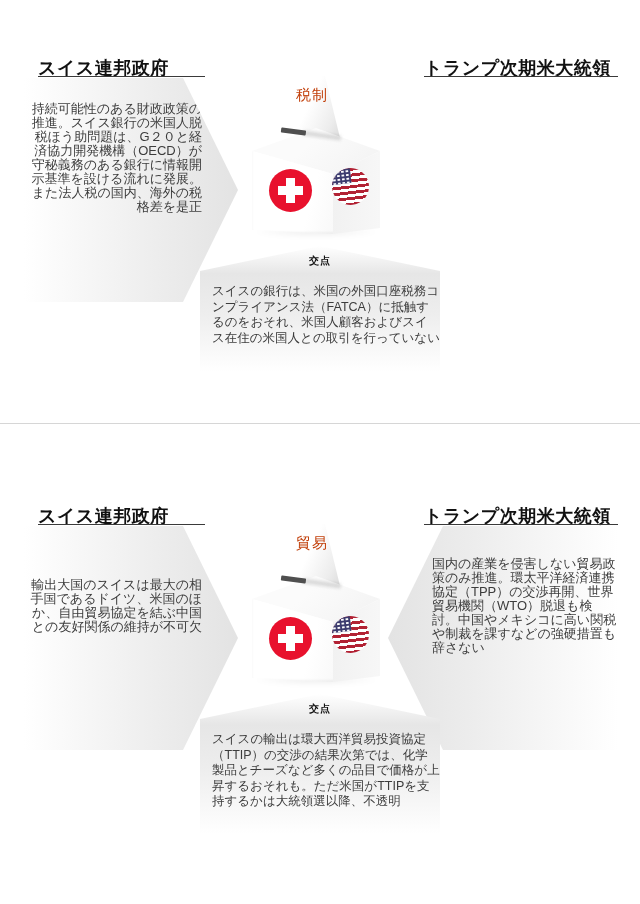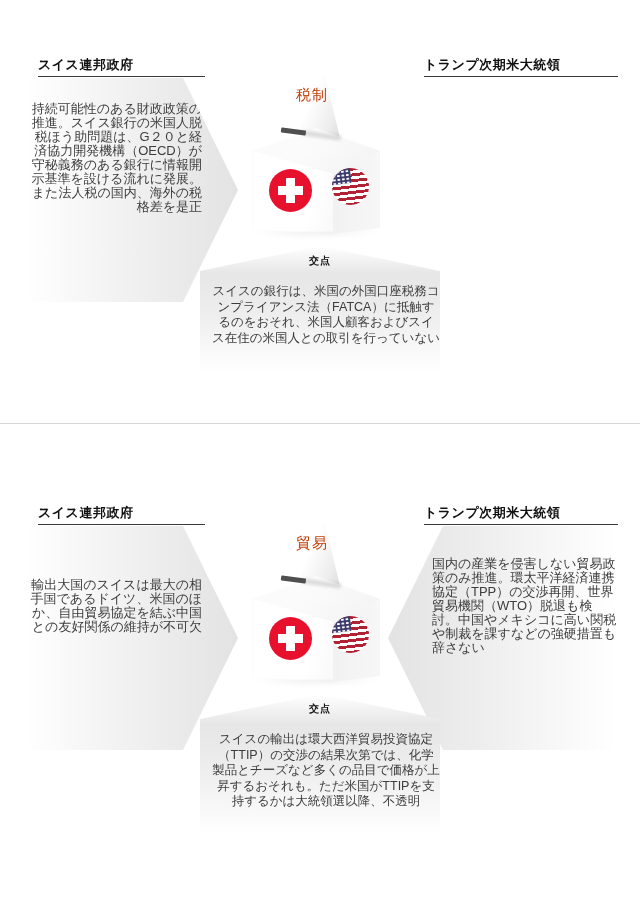--- a/index.html
+++ b/index.html
@@ -3,21 +3,21 @@
 <meta charset="utf-8">
 <style>
   html,body{margin:0;padding:0;background:#fff;}
   .canvas{position:relative;width:640px;height:904px;background:#fff;overflow:hidden;
           font-family:"Liberation Sans","DejaVu Sans",sans-serif;color:#3a3a3a;}
   .section{position:absolute;left:0;width:640px;height:400px;}
   .sec1{top:40px;}
   .sec2{top:488px;}
 
   
-  .title{position:absolute;top:16px;font-size:13px;font-weight:bold;color:#111;letter-spacing:.5px;}
+  .title{position:absolute;top:16px;font-size:18px;font-weight:bold;color:#111;letter-spacing:.5px;}
   .title-left{left:38px;}
   .title-right{left:424px;}
   .rule{position:absolute;top:36px;height:1px;background:#3a3a3a;}
   .rule-left{left:38px;width:167px;}
   .rule-right{left:424px;width:194px;}
 
   
   .arrow{position:absolute;top:38px;height:224px;display:flex;align-items:center;}
   .arrow-left{left:24px;width:214px;
     clip-path:polygon(0px 0px,159px 0px,214px 112px,159px 224px,0px 224px);
@@ -65,21 +65,21 @@
     background-size:4.5px 3.8px;background-position:1px 1px;}
 
   
   .intersection{position:absolute;left:200px;top:206px;width:240px;height:126px;
     clip-path:polygon(120px 0px,240px 25px,240px 100%,0px 100%,0px 25px);
     background:linear-gradient(180deg,#ffffff 0%,#e6e6e6 22%,#eeeeee 55%,rgba(255,255,255,0) 100%);}
   .sec2 .intersection{height:140px;}
   .intersection-label{position:absolute;left:0;top:8px;width:100%;text-align:center;
     font-size:10px;font-weight:bold;color:#111;letter-spacing:1px;}
   .intersection-text{position:absolute;left:12px;top:38px;width:228px;
-    font-size:12.5px;line-height:15.5px;color:#3c3c3c;text-align:center;}
+    font-size:12.5px;line-height:15.5px;color:#3c3c3c;text-align:left;}
 
   .divider{position:absolute;left:0;top:423px;width:640px;height:1px;background:#d6d6d6;}
 </style>
 </head>
 <body>
 
 <div class="canvas">
 
   <div class="section sec1">
     <div class="title title-left">スイス連邦政府</div>

